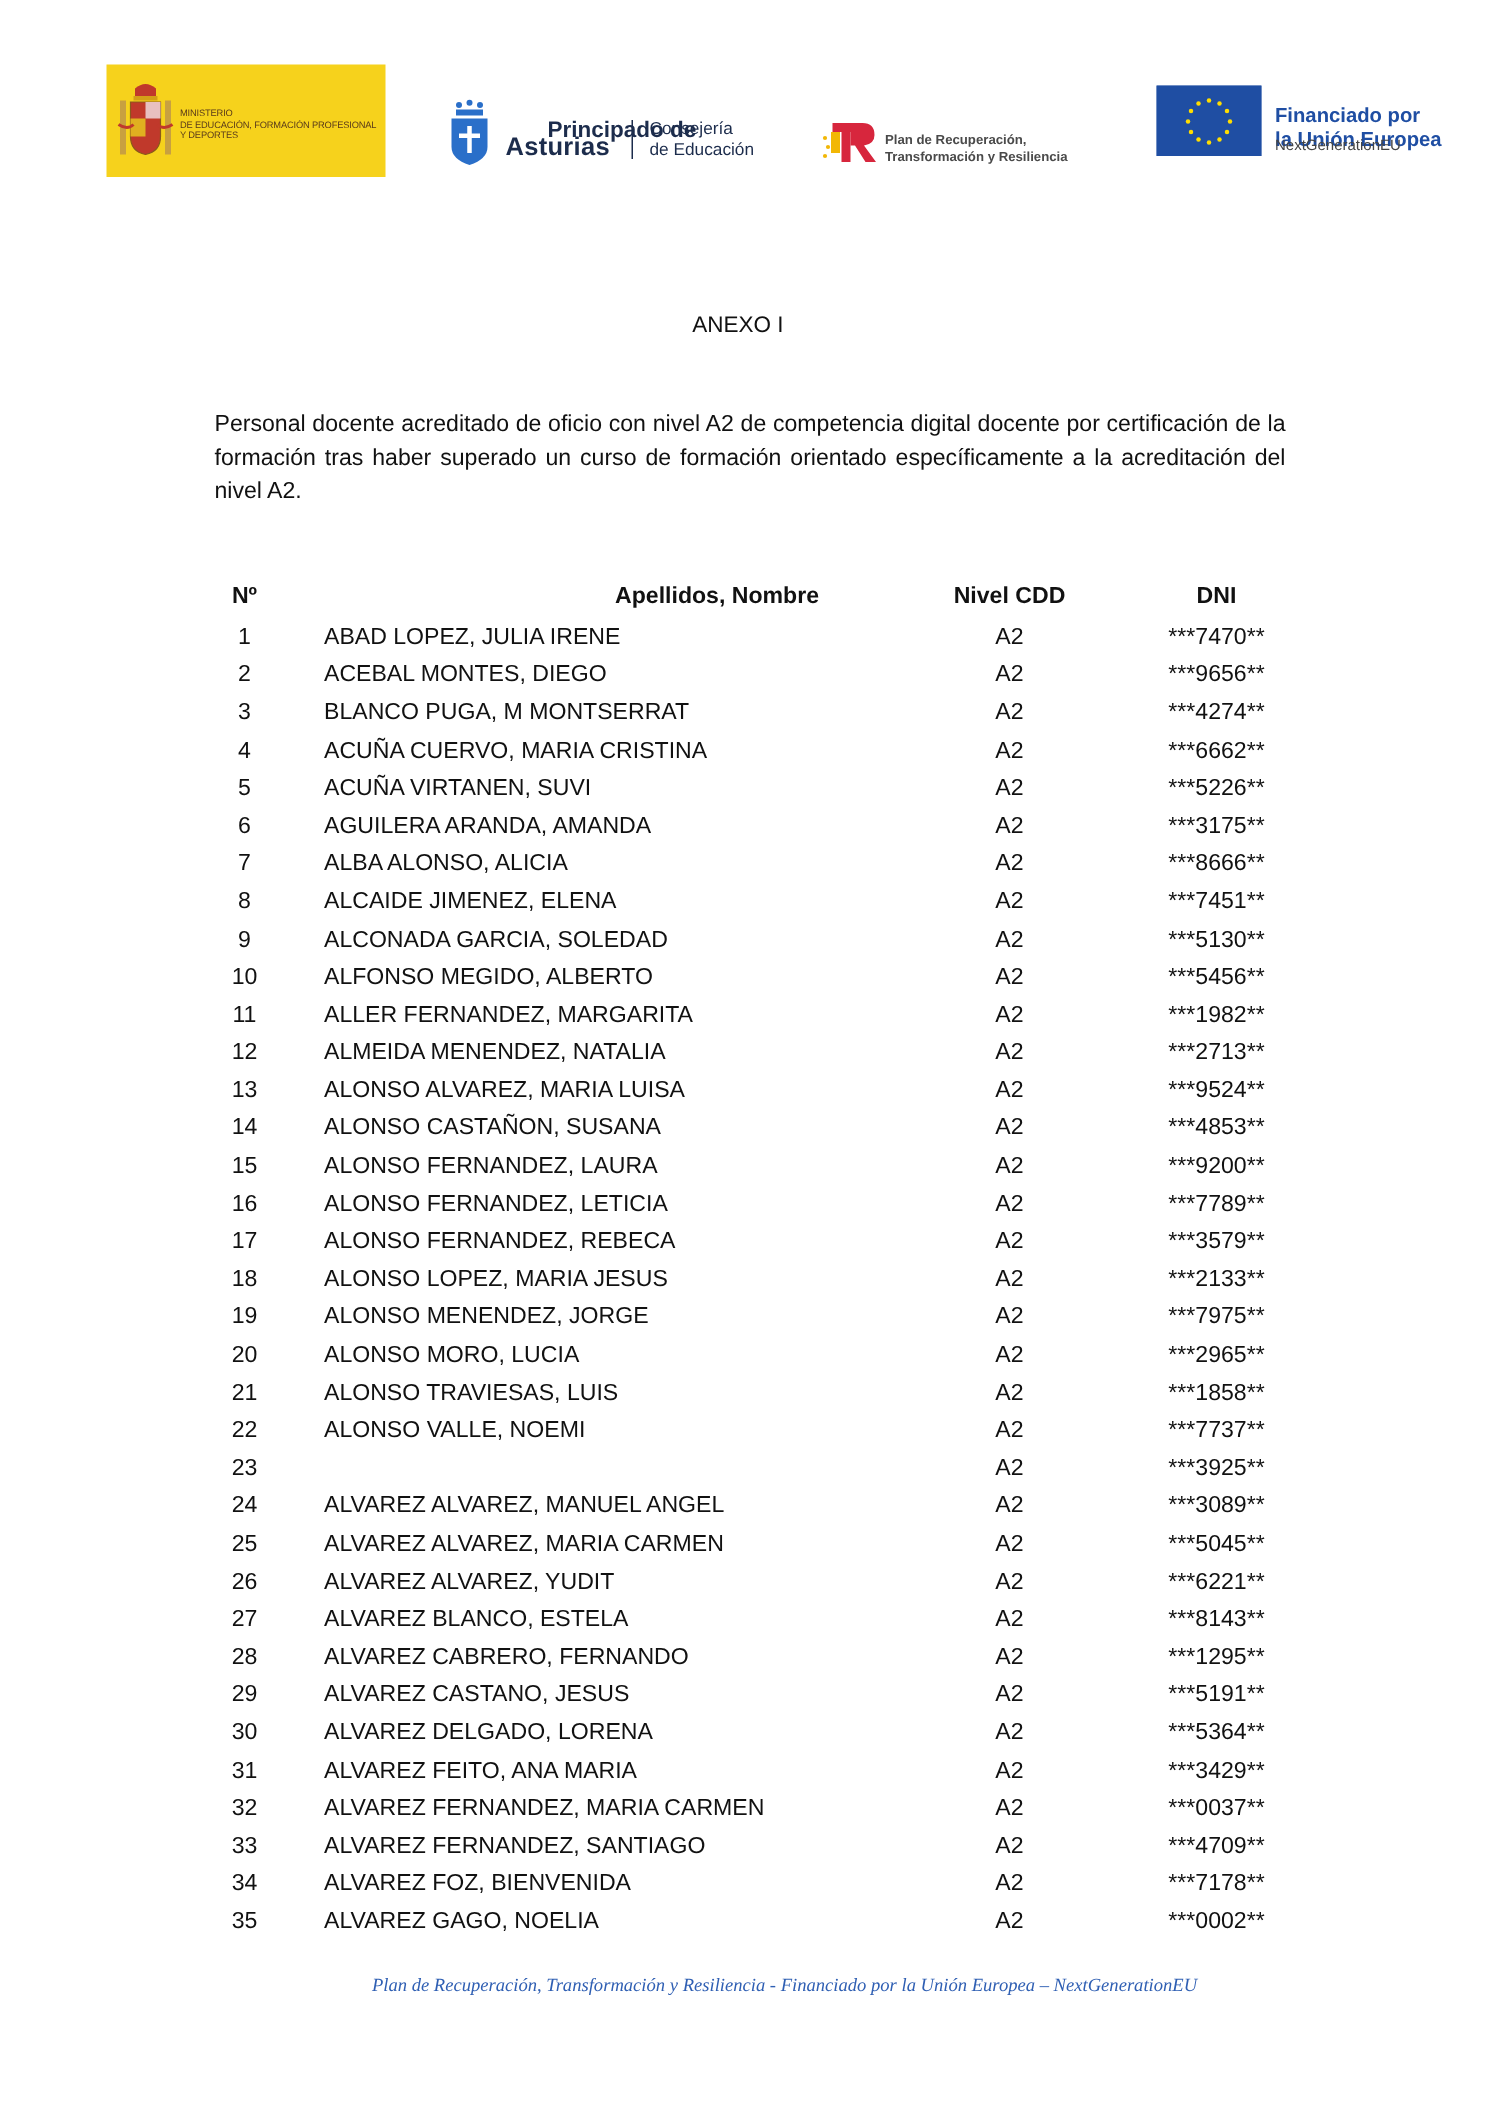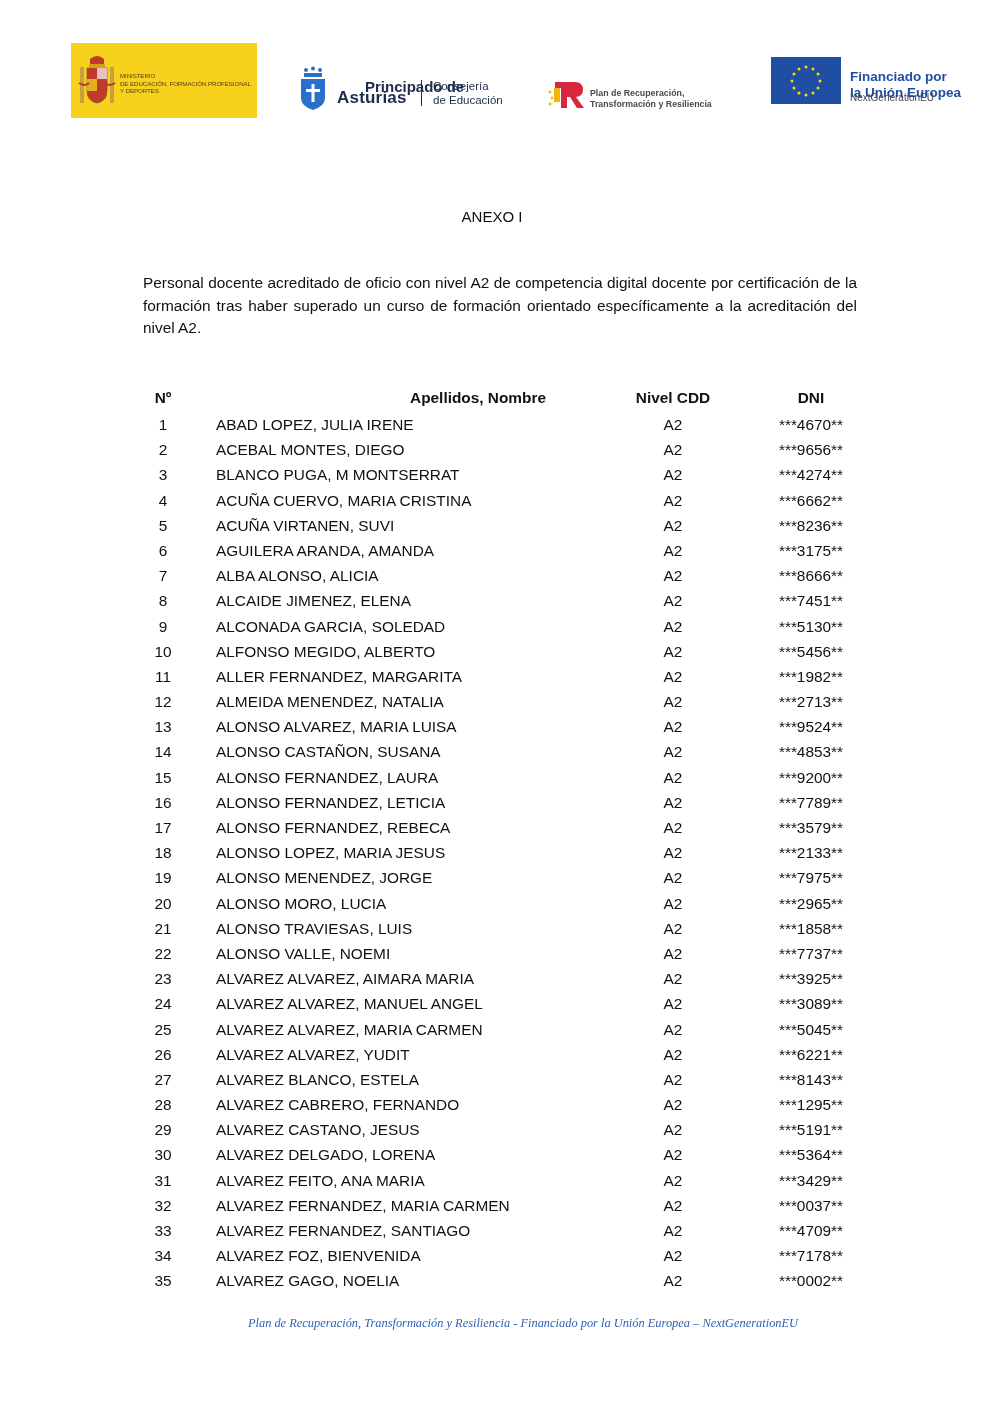--- a/index.html
+++ b/index.html
@@ -126,21 +126,21 @@
     <span class="c-num">Nº</span>
     <span class="c-head-name">Apellidos, Nombre</span>
     <span class="c-level">Nivel CDD</span>
     <span class="c-dni">DNI</span>
   </div>
   <div id="rows">
       <div class="row">
         <span class="c-num">1</span>
         <span class="c-name">ABAD LOPEZ, JULIA IRENE</span>
         <span class="c-level">A2</span>
-        <span class="c-dni">***4670**</span>
+        <span class="c-dni">***7470**</span>
       </div>
       <div class="row">
         <span class="c-num">2</span>
         <span class="c-name">ACEBAL MONTES, DIEGO</span>
         <span class="c-level">A2</span>
         <span class="c-dni">***9656**</span>
       </div>
       <div class="row">
         <span class="c-num">3</span>
         <span class="c-name">BLANCO PUGA, M MONTSERRAT</span>
@@ -150,21 +150,21 @@
       <div class="row">
         <span class="c-num">4</span>
         <span class="c-name">ACUÑA CUERVO, MARIA CRISTINA</span>
         <span class="c-level">A2</span>
         <span class="c-dni">***6662**</span>
       </div>
       <div class="row">
         <span class="c-num">5</span>
         <span class="c-name">ACUÑA VIRTANEN, SUVI</span>
         <span class="c-level">A2</span>
-        <span class="c-dni">***8236**</span>
+        <span class="c-dni">***5226**</span>
       </div>
       <div class="row">
         <span class="c-num">6</span>
         <span class="c-name">AGUILERA ARANDA, AMANDA</span>
         <span class="c-level">A2</span>
         <span class="c-dni">***3175**</span>
       </div>
       <div class="row">
         <span class="c-num">7</span>
         <span class="c-name">ALBA ALONSO, ALICIA</span>
@@ -256,21 +256,20 @@
         <span class="c-dni">***1858**</span>
       </div>
       <div class="row">
         <span class="c-num">22</span>
         <span class="c-name">ALONSO VALLE, NOEMI</span>
         <span class="c-level">A2</span>
         <span class="c-dni">***7737**</span>
       </div>
       <div class="row">
         <span class="c-num">23</span>
-        <span class="c-name">ALVAREZ ALVAREZ, AIMARA MARIA</span>
         <span class="c-level">A2</span>
         <span class="c-dni">***3925**</span>
       </div>
       <div class="row">
         <span class="c-num">24</span>
         <span class="c-name">ALVAREZ ALVAREZ, MANUEL ANGEL</span>
         <span class="c-level">A2</span>
         <span class="c-dni">***3089**</span>
       </div>
       <div class="row">

